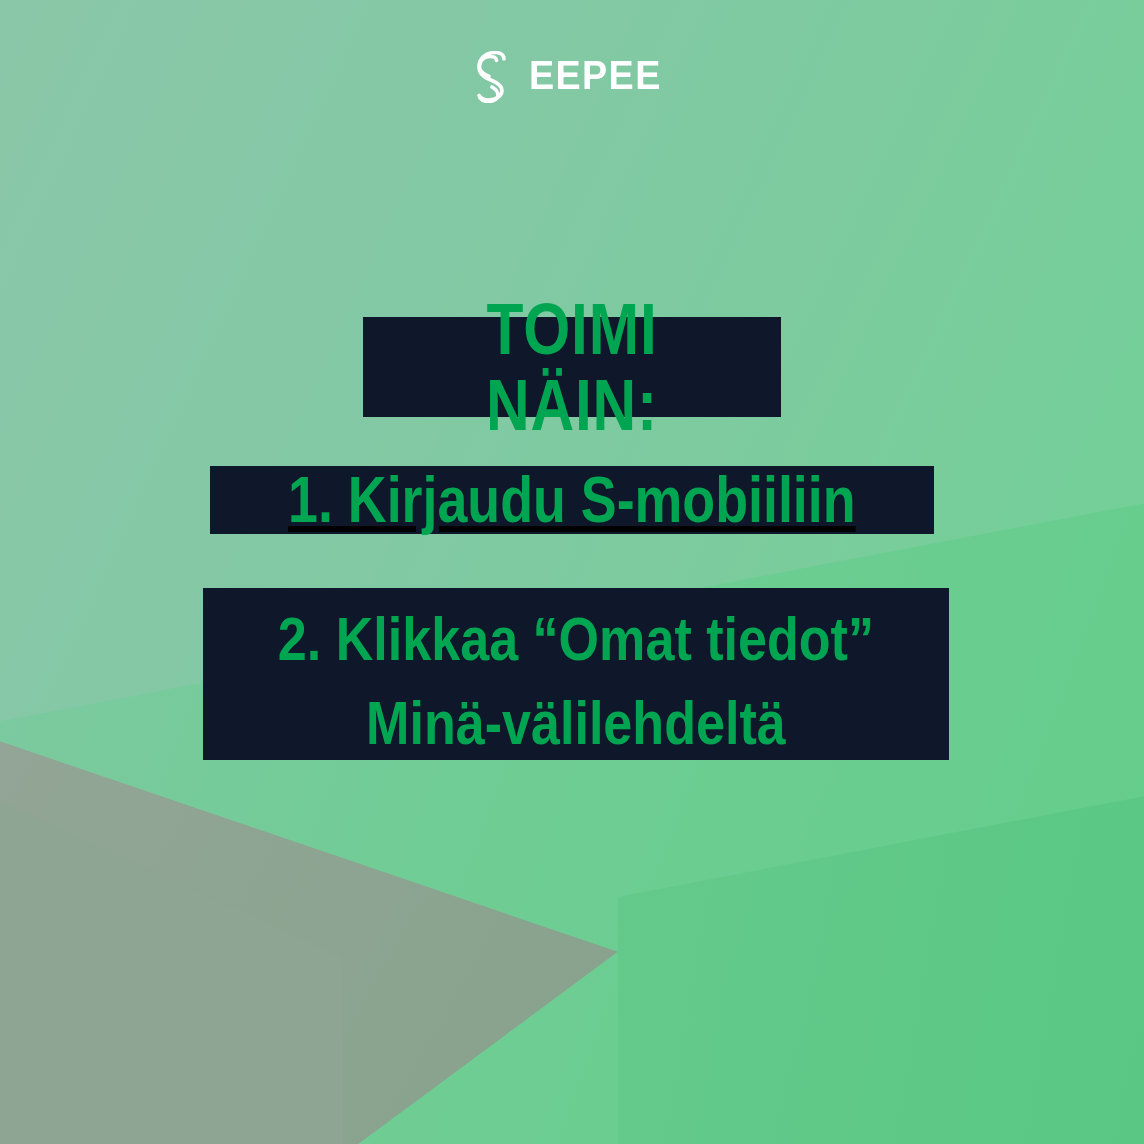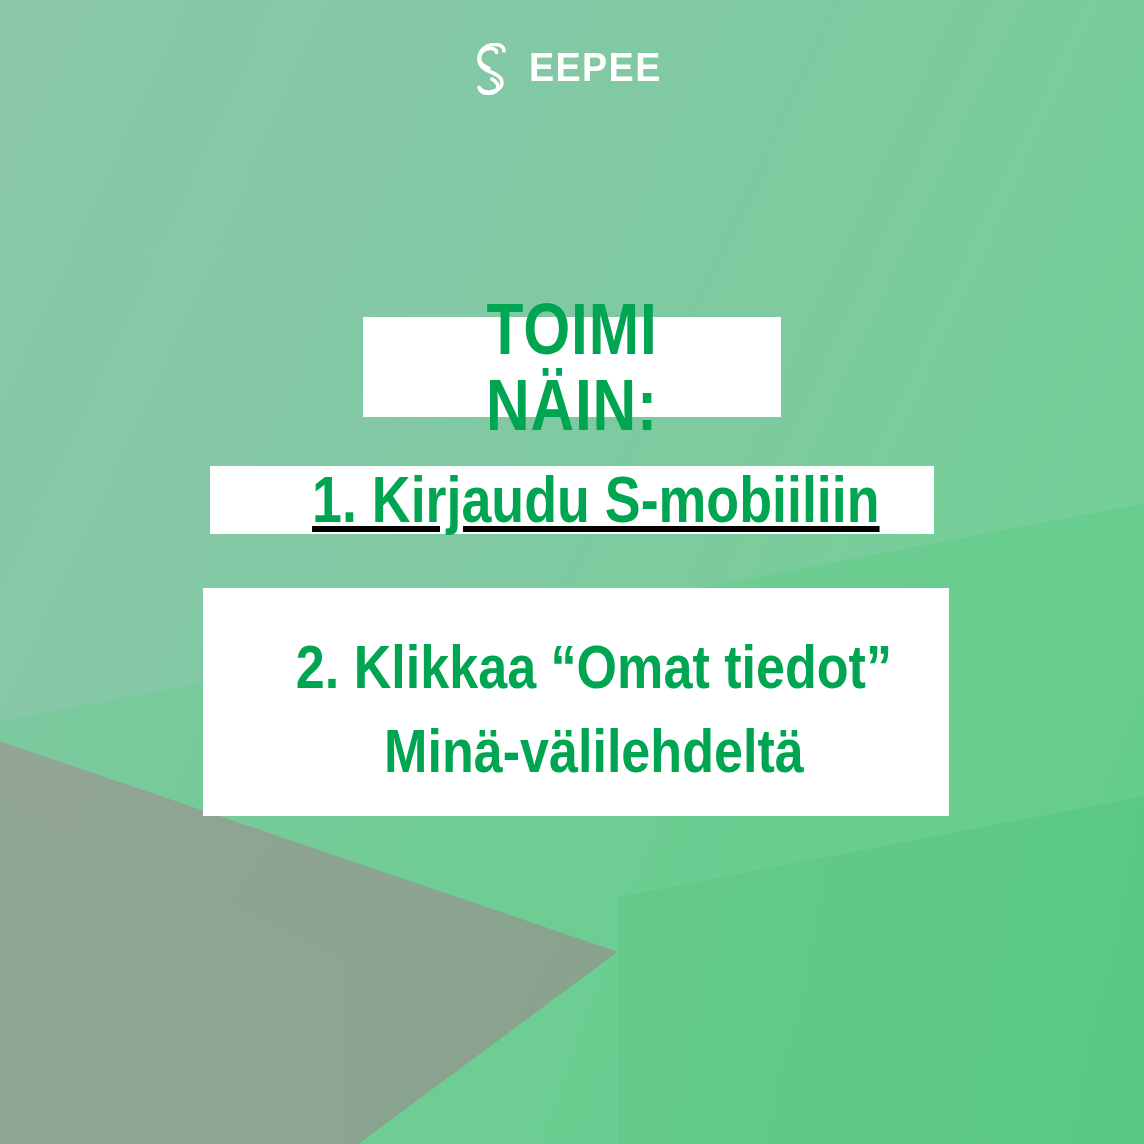--- a/index.html
+++ b/index.html
@@ -34,21 +34,21 @@
   }
   .bg-gray-wedge2{
     position:absolute;left:0;bottom:0;width:30%;height:30%;
     background:#8ea593;
     clip-path:polygon(0% 0%,100% 46%,100% 100%,0% 100%);
     opacity:.9;
   }
 
   
   .brand{
-    position:absolute;top:38px;left:0;right:0;
+    position:absolute;top:46px;left:0;right:0;
     display:flex;align-items:center;justify-content:center;gap:14px;
     height:62px;
   }
   .brand-mark{width:44px;height:52px;display:block;}
   .brand-word{
     color:#ffffff;font-weight:bold;font-size:41px;letter-spacing:1.5px;
     font-family:"Liberation Sans", sans-serif;
     transform:scaleX(.92);transform-origin:left center;line-height:1;
     padding-bottom:3px;
   }
@@ -69,41 +69,41 @@
     font-family:"Liberation Sans", sans-serif;
     font-weight:bold;font-style:italic;
     font-size:112px;line-height:124px;
     letter-spacing:-1px;
     transform:scaleX(.93);
     white-space:nowrap;
   }
 
   
   .box{
-    position:absolute;background:#ffffff;
-    display:flex;align-items:center;justify-content:flex-end;
+    position:absolute;background:#0f172a;
+    display:flex;align-items:center;justify-content:center;
     box-sizing:border-box;
   }
   .box .txt{
     color:#00a551;
     font-family:"Liberation Sans", sans-serif;
     font-weight:bold;
     text-align:center;
     transform:scaleX(.84);
     white-space:pre-line;
     letter-spacing:0px;
   }
 
   .box-toimi{left:363px;top:317px;width:418px;height:100px;}
   .box-toimi .txt{font-size:72px;line-height:76px;letter-spacing:1px;}
 
   .box-s1{left:210px;top:466px;width:724px;height:68px;text-decoration:underline;}
   .box-s1 .txt{font-size:64px;line-height:68px;}
 
-  .box-s2{left:203px;top:588px;width:746px;height:228px;padding:14px 0 0;}
+  .box-s2{left:203px;top:588px;width:746px;height:172px;padding:14px 0 0;}
   .box-s2 .txt{font-size:62px;line-height:84px;}
 
   .box-s3{left:152px;top:816px;width:852px;height:204px;padding:4px 0 0;}
   .box-s3 .txt{font-size:62px;line-height:90px;}
 </style>
 </head>
 <body>
 
 <div id="stage">
 

